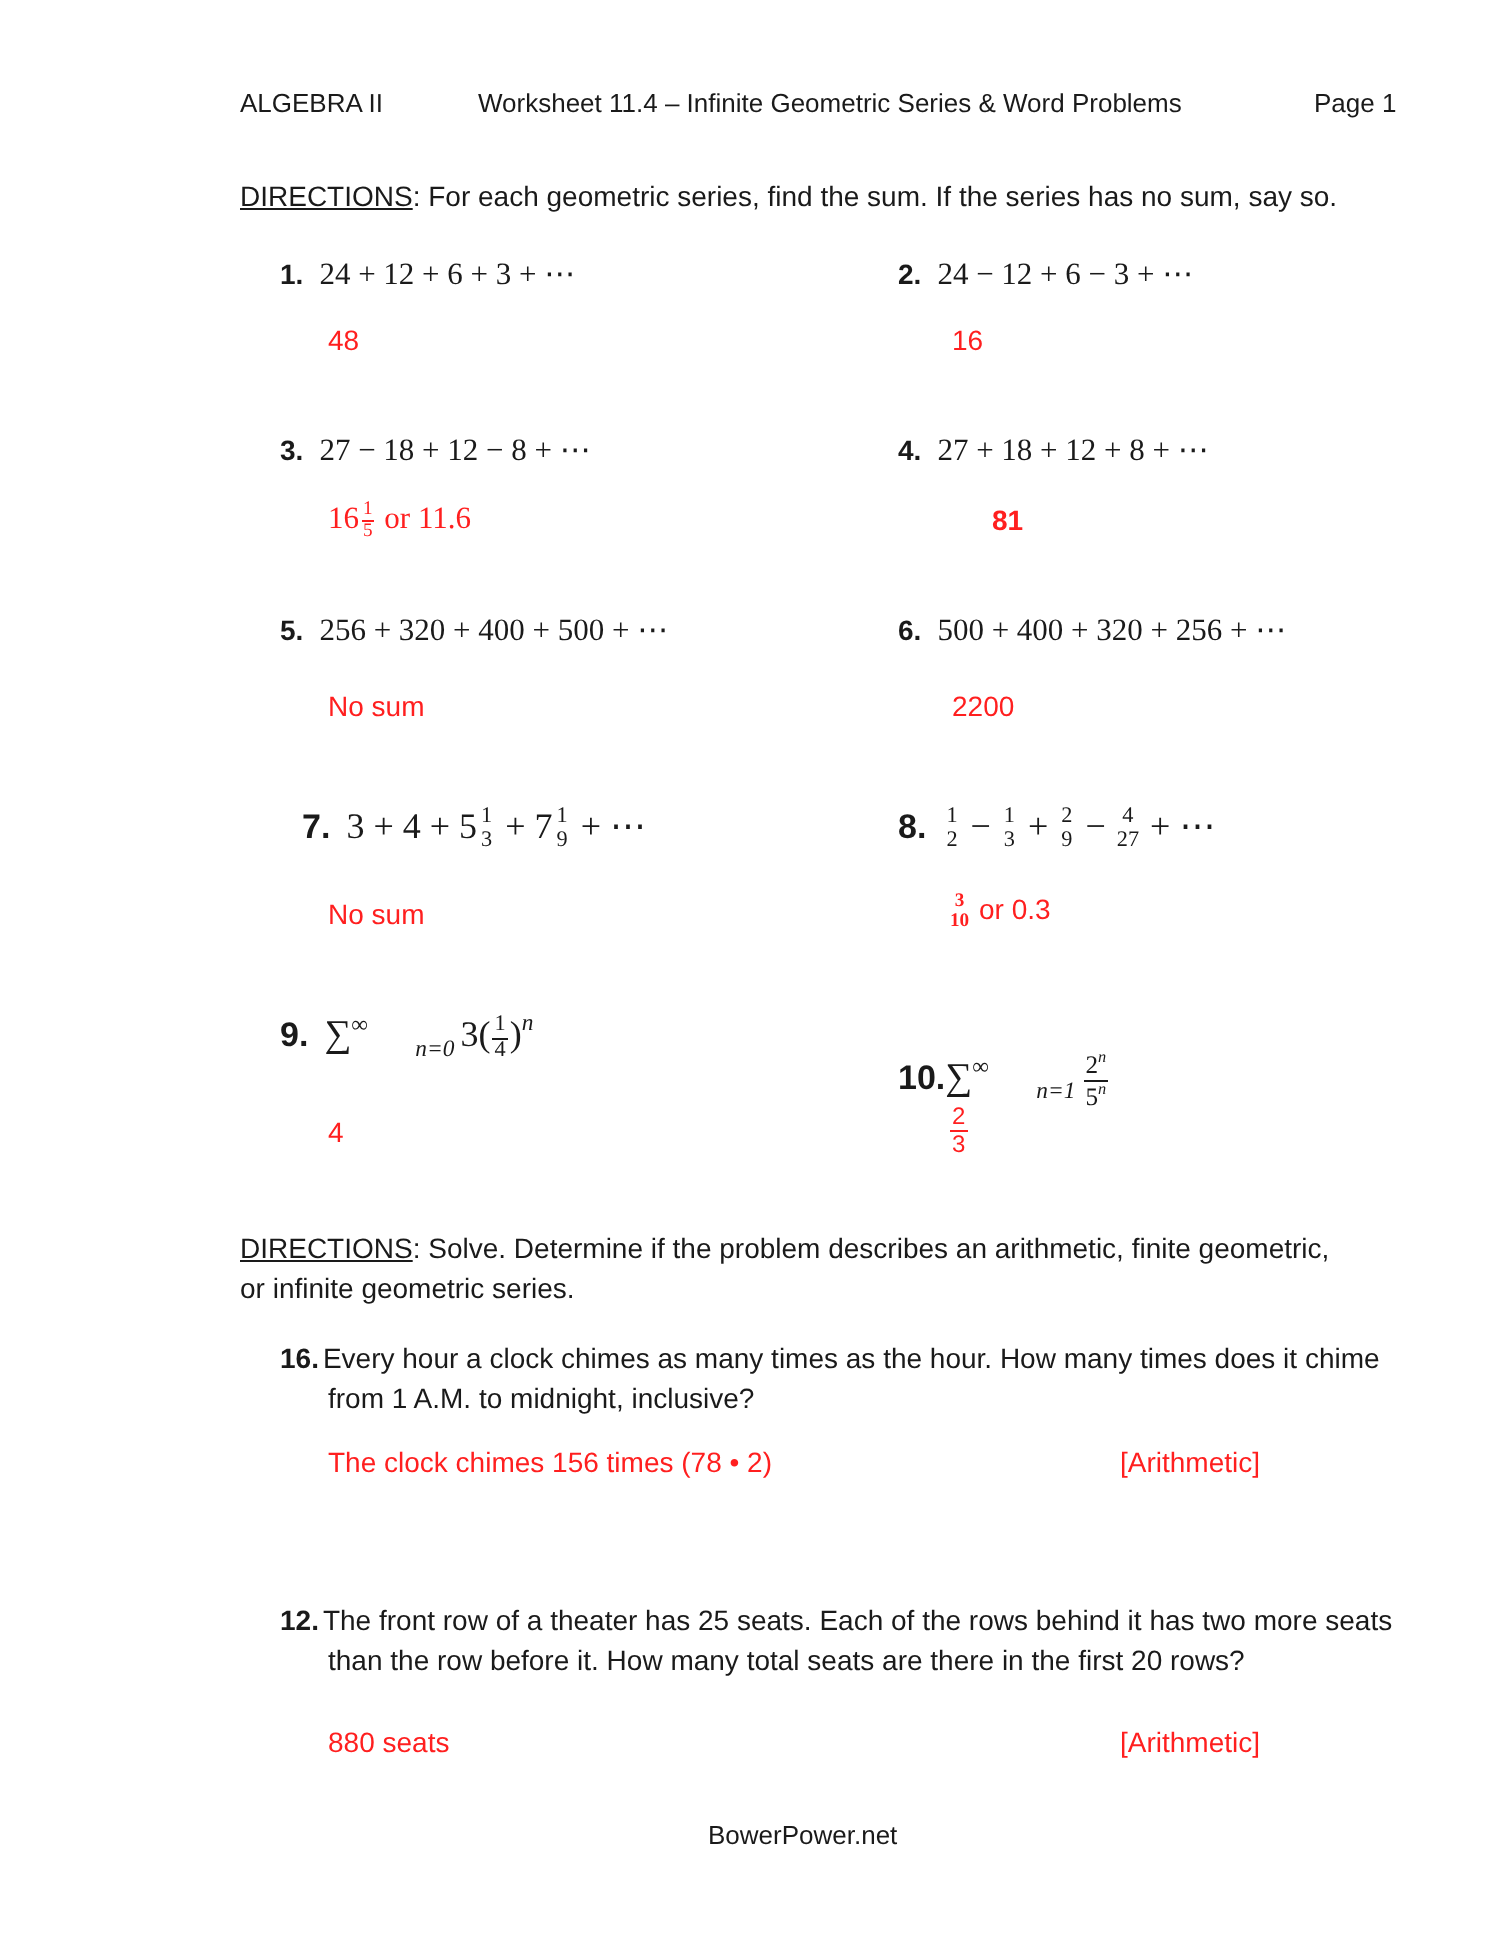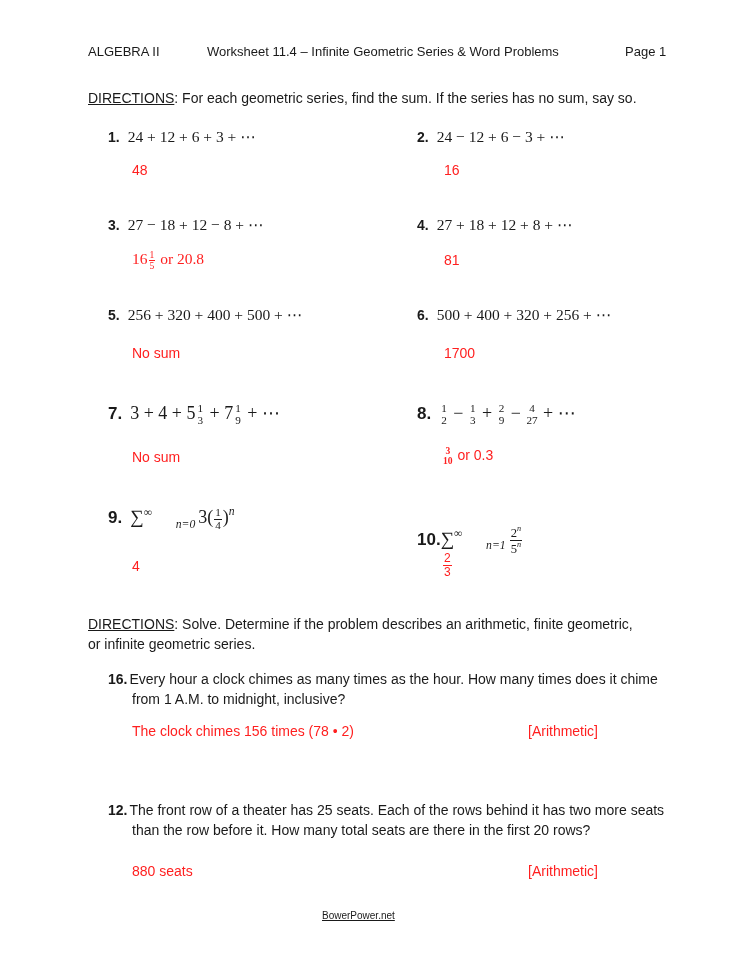--- a/index.html
+++ b/index.html
@@ -1,38 +1,38 @@
 <!DOCTYPE html>
 <html><head>
   <meta charset="utf-8">
   <style>
     html, body { margin: 0; padding: 0; background: #ffffff; }
     body {
       width: 749px; height: 970px; position: relative; overflow: hidden;
       font-family: "Liberation Sans", sans-serif; color: #1a1a1a;
     }
-    .abs { position: absolute; white-space: nowrap; }
+    .abs { position: absolute; white-space: nowrap; margin-left: 32px; }
     .hdr { font-size: 13px; top: 44px; }
     .dir { font-size: 14px; }
     .u { text-decoration: underline; }
     .q { font-family: "Liberation Serif", serif; font-size: 15.5px; }
     .num { font-family: "Liberation Sans", sans-serif; font-weight: bold; font-size: 14px; margin-right: 8px; }
     .num.big { font-size: 17px; }
     .q.big { font-size: 18px; }
     .ans { color: #ff1f1f; font-size: 14px; }
     .ans.serif { font-family: "Liberation Serif", serif; font-size: 15.5px; }
     .frac { display: inline-flex; flex-direction: column; align-items: center; vertical-align: middle; font-size: 0.62em; line-height: 1.05; margin: 0 1px; }
     .frac .n { border-bottom: 1px solid currentColor; padding: 0 1px; }
     .frac.nobar .n { border-bottom: none; }
     .sup { font-size: 0.65em; vertical-align: 0.7em; font-style: italic; }
     .sigma { font-size: 1.05em; }
     .sigstack { display: inline-flex; flex-direction: column; vertical-align: middle; font-size: 0.65em; line-height: 1.05; margin-right: 3px; }
     .it { font-style: italic; padding-left: 32px; }
     .word { font-size: 14px; line-height: 20px; white-space: normal; }
-    .footer { font-size: 10px; text-decoration: underline; }
+    .footer { font-size: 13px; }
   </style>
 </head>
 <body>
 
 <div class="abs hdr" style="left:88px;">ALGEBRA II</div>
 <div class="abs hdr" style="left:207px;">Worksheet 11.4 – Infinite Geometric Series &amp; Word Problems</div>
 <div class="abs hdr" style="left:625px;text-align:center;">Page 1</div>
 
 <div class="abs dir" style="left:88px; top:90px;">
   <span class="u">DIRECTIONS</span><span>: For each geometric series, find the sum.  If the series has no sum, say so.</span>
@@ -48,39 +48,39 @@
 </div>
 <div class="abs ans" style="left:444px; top:162px;">16</div>
 
 <div class="abs q" style="left:108px; top:216px;">
   <span class="num">3.</span><span>27 − 18 + 12 − 8 + ⋯</span>
 </div>
 <div class="abs ans serif" style="left:132px; top:250px;">
   <span>16</span><span class="frac">
       <span class="n">1</span>
       <span>5</span>
-    </span><span> or 20.8</span>
+    </span><span> or 11.6</span>
 </div>
 
 <div class="abs q" style="left:417px; top:216px;">
   <span class="num">4.</span><span>27 + 18 + 12 + 8 + ⋯</span>
 </div>
-<div class="abs ans" style="left:444px; top:252px;">81</div>
+<div class="abs ans" style="left:464px; top:252px;font-weight:bold;">81</div>
 
 <div class="abs q" style="left:108px; top:306px;">
   <span class="num">5.</span><span>256 + 320 + 400 + 500 + ⋯</span>
 </div>
 <div class="abs ans" style="left:132px; top:345px;">No sum</div>
 
 <div class="abs q" style="left:417px; top:306px;">
   <span class="num">6.</span><span>500 + 400 + 320 + 256 + ⋯</span>
 </div>
-<div class="abs ans" style="left:444px; top:345px;">1700</div>
+<div class="abs ans" style="left:444px; top:345px;">2200</div>
 
-<div class="abs q big" style="left:108px; top:402px;">
+<div class="abs q big" style="left:119px; top:402px;">
   <span class="num big">7.</span><span>3 + 4 + 5</span><span class="frac nobar">
       <span class="n">1</span>
       <span>3</span>
     </span><span> + 7</span><span class="frac nobar">
       <span class="n">1</span>
       <span>9</span>
     </span><span> + ⋯</span>
 </div>
 <div class="abs ans" style="left:132px; top:449px;">No sum</div>
 

